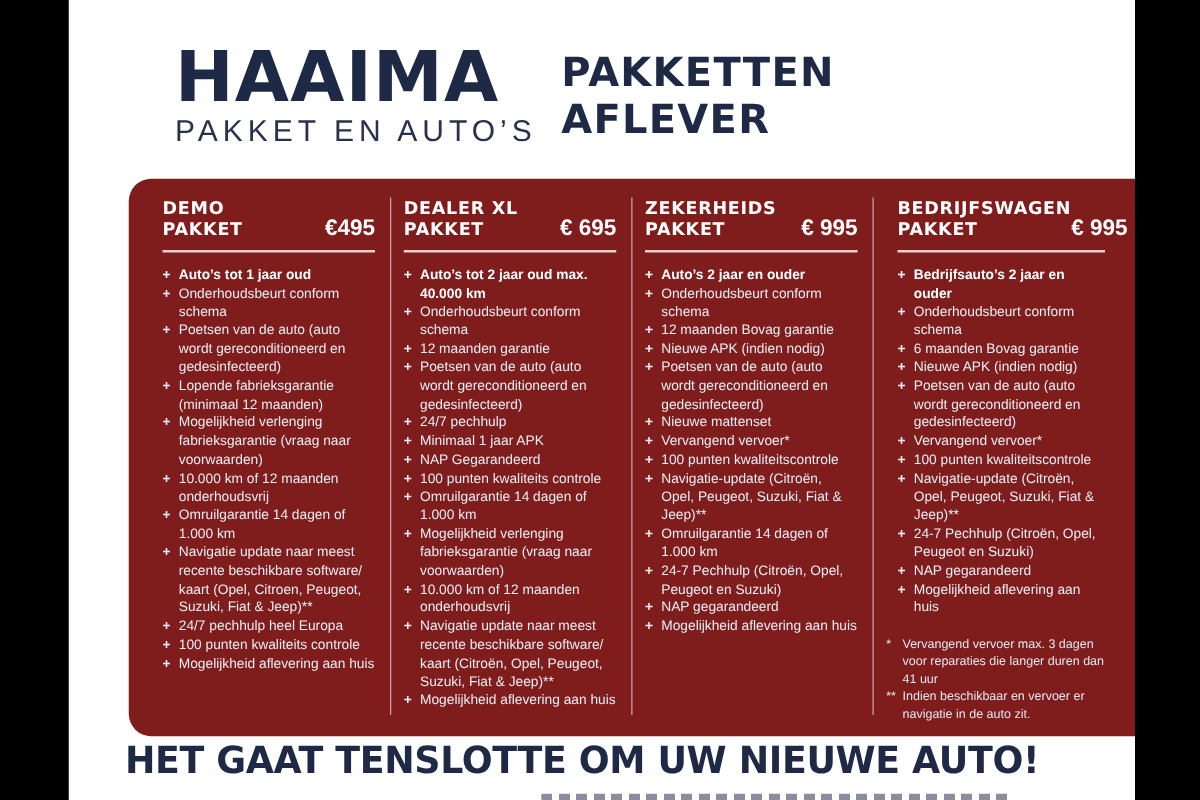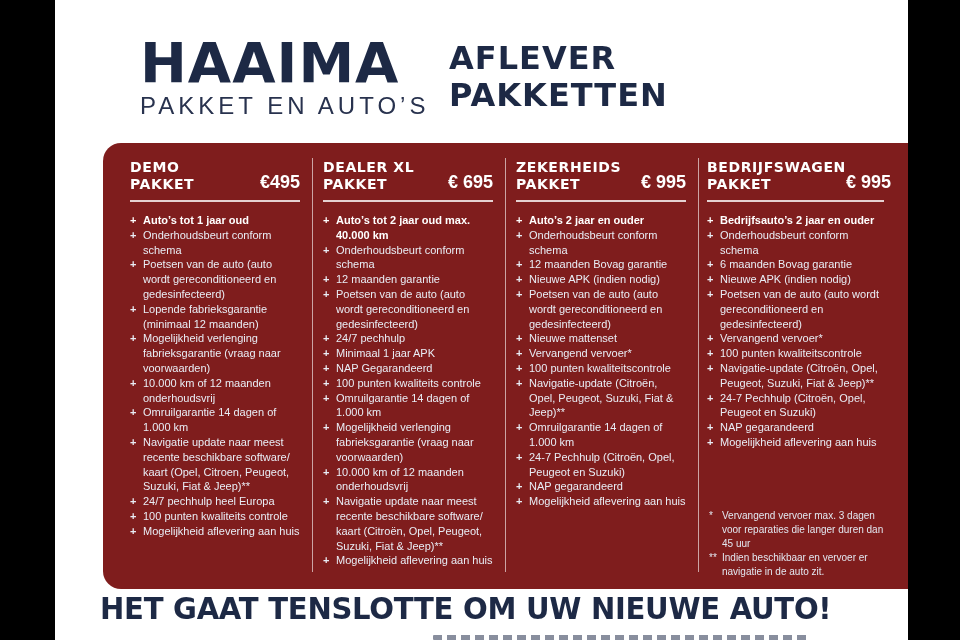--- a/index.html
+++ b/index.html
@@ -19,21 +19,21 @@
   
   .panel{position:absolute;left:103px;top:143px;width:807px;height:446px;background:#7f1d1d;
          border-radius:18px 0 0 18px;display:flex;color:#eef1f7;z-index:1;}
   .divider{position:absolute;top:15px;height:414px;width:1px;background:rgba(255,255,255,.6);}
   .div1{left:209px;} .div2{left:402px;} .div3{left:595px;}
 
   .pkg{box-sizing:border-box;position:relative;padding-top:16px;}
   .pkg1{width:209px;padding-left:27px;padding-right:12px;}
   .pkg2{width:193px;padding-left:11px;padding-right:12px;}
   .pkg3{width:193px;padding-left:11px;padding-right:12px;}
-  .pkg4{width:212px;padding-left:9px;padding-right:26px;}
+  .pkg4{width:212px;padding-left:20px;padding-right:26px;}
 
   .pkg-head{display:flex;justify-content:space-between;align-items:flex-end;}
   .pkg-name{font-family:"DejaVu Sans",sans-serif;font-weight:bold;font-size:14px;line-height:17px;
             letter-spacing:.6px;color:#ffffff;}
   .pkg-price{font-family:Liberation Sans, sans-serif;font-weight:bold;font-size:18px;line-height:22px;
              color:#ffffff;white-space:nowrap;}
   .pkg-rule{height:0;border-bottom:2px solid rgba(255,255,255,.8);margin-top:7px;}
   .pkg-items{margin-top:11px;}
   .item{display:flex;font-size:11px;line-height:14.8px;color:#e9edf5;}
   .item.bold{font-weight:bold;color:#ffffff;}
@@ -57,22 +57,22 @@
 
   <div class="bar bar-left"></div>
   <div class="bar bar-right"></div>
 
   <div class="brand">
     <div class="logo-title">HAAIMA</div>
     <div class="logo-subtitle">PAKKET EN AUTO’S</div>
   </div>
 
   <div class="page-title">
+    <div>PAKKETTEN</div>
     <div>AFLEVER</div>
-    <div>PAKKETTEN</div>
   </div>
 
   <div class="panel">
     <div class="divider div1"></div>
     <div class="divider div2"></div>
     <div class="divider div3"></div>
 
     <div class="pkg pkg1">
       <div class="pkg-head">
         <div class="pkg-name">
@@ -311,21 +311,21 @@
             <span>NAP gegarandeerd</span>
           </div>
           <div class="item">
             <span class="plus">+</span>
             <span>Mogelijkheid aflevering aan huis</span>
           </div>
         </div>
       <div class="footnotes">
           <div class="footnote">
             <span class="fn-marker">*</span>
-            <span>Vervangend vervoer max. 3 dagen voor reparaties die langer duren dan 45 uur</span>
+            <span>Vervangend vervoer max. 3 dagen voor reparaties die langer duren dan 41 uur</span>
           </div>
           <div class="footnote">
             <span class="fn-marker">**</span>
             <span>Indien beschikbaar en vervoer er navigatie in de auto zit.</span>
           </div>
         </div>
     </div>
   </div>
 
   <div class="footer-tagline">HET GAAT TENSLOTTE OM UW NIEUWE AUTO!</div>

